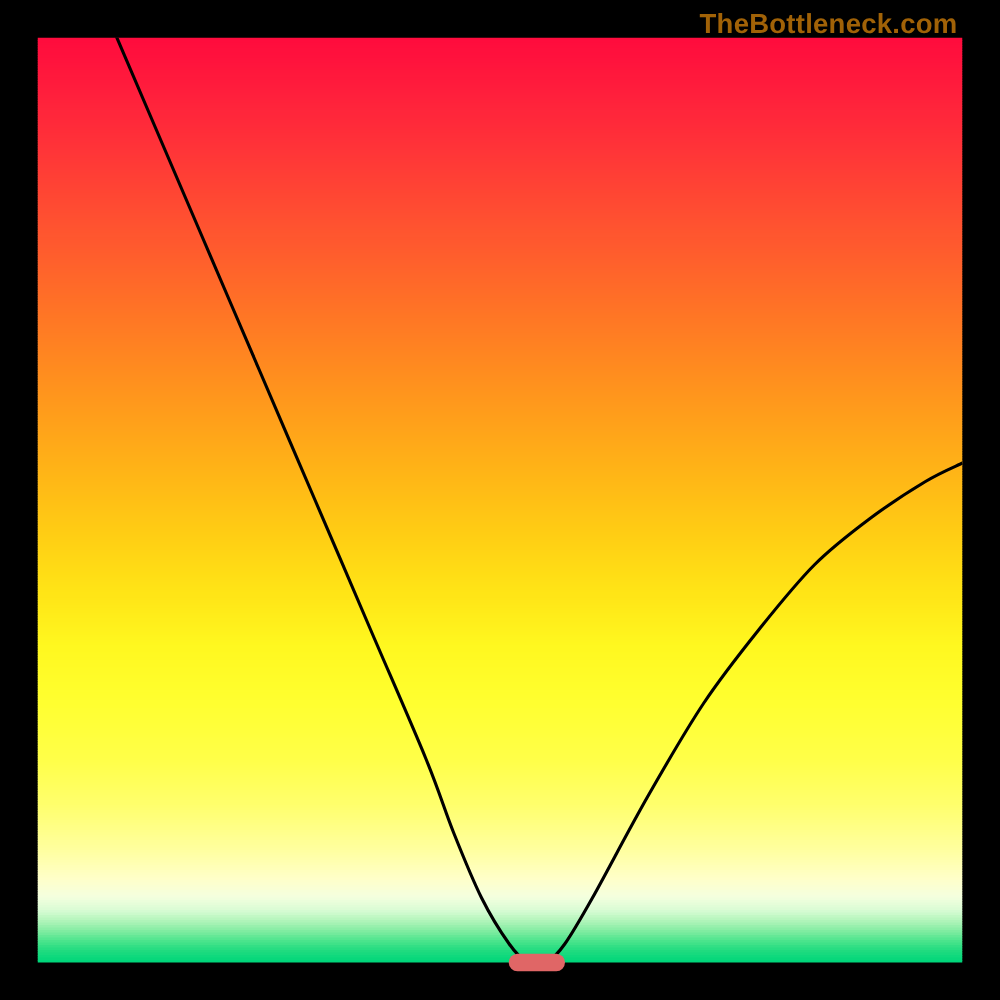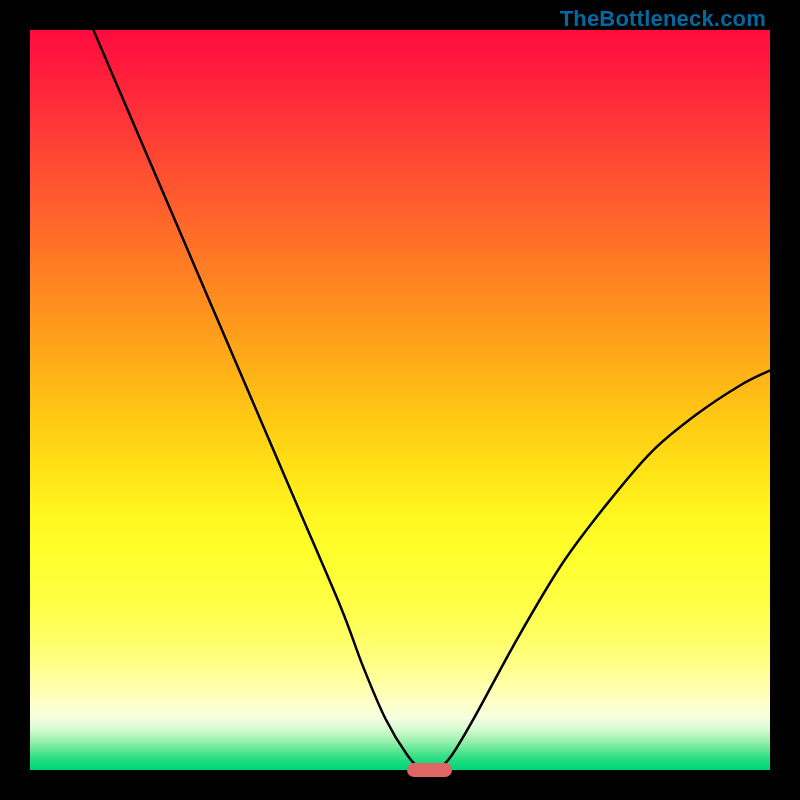--- a/index.html
+++ b/index.html
@@ -46,21 +46,21 @@
     position: absolute;
     border-radius: 999px;
   }
   .watermark {
     position: absolute;
     top: 6px;
     right: 34px;
     font-family: Arial, Helvetica, sans-serif;
     font-size: 22px;
     font-weight: 600;
-    color: #0369a1;
+    color: #a16207;
     letter-spacing: 0.2px;
   }
 </style>
 </head>
 <body>
 <div class="container">
 
   <span class="watermark">TheBottleneck.com</span>
 
   <div class="plot-area">

